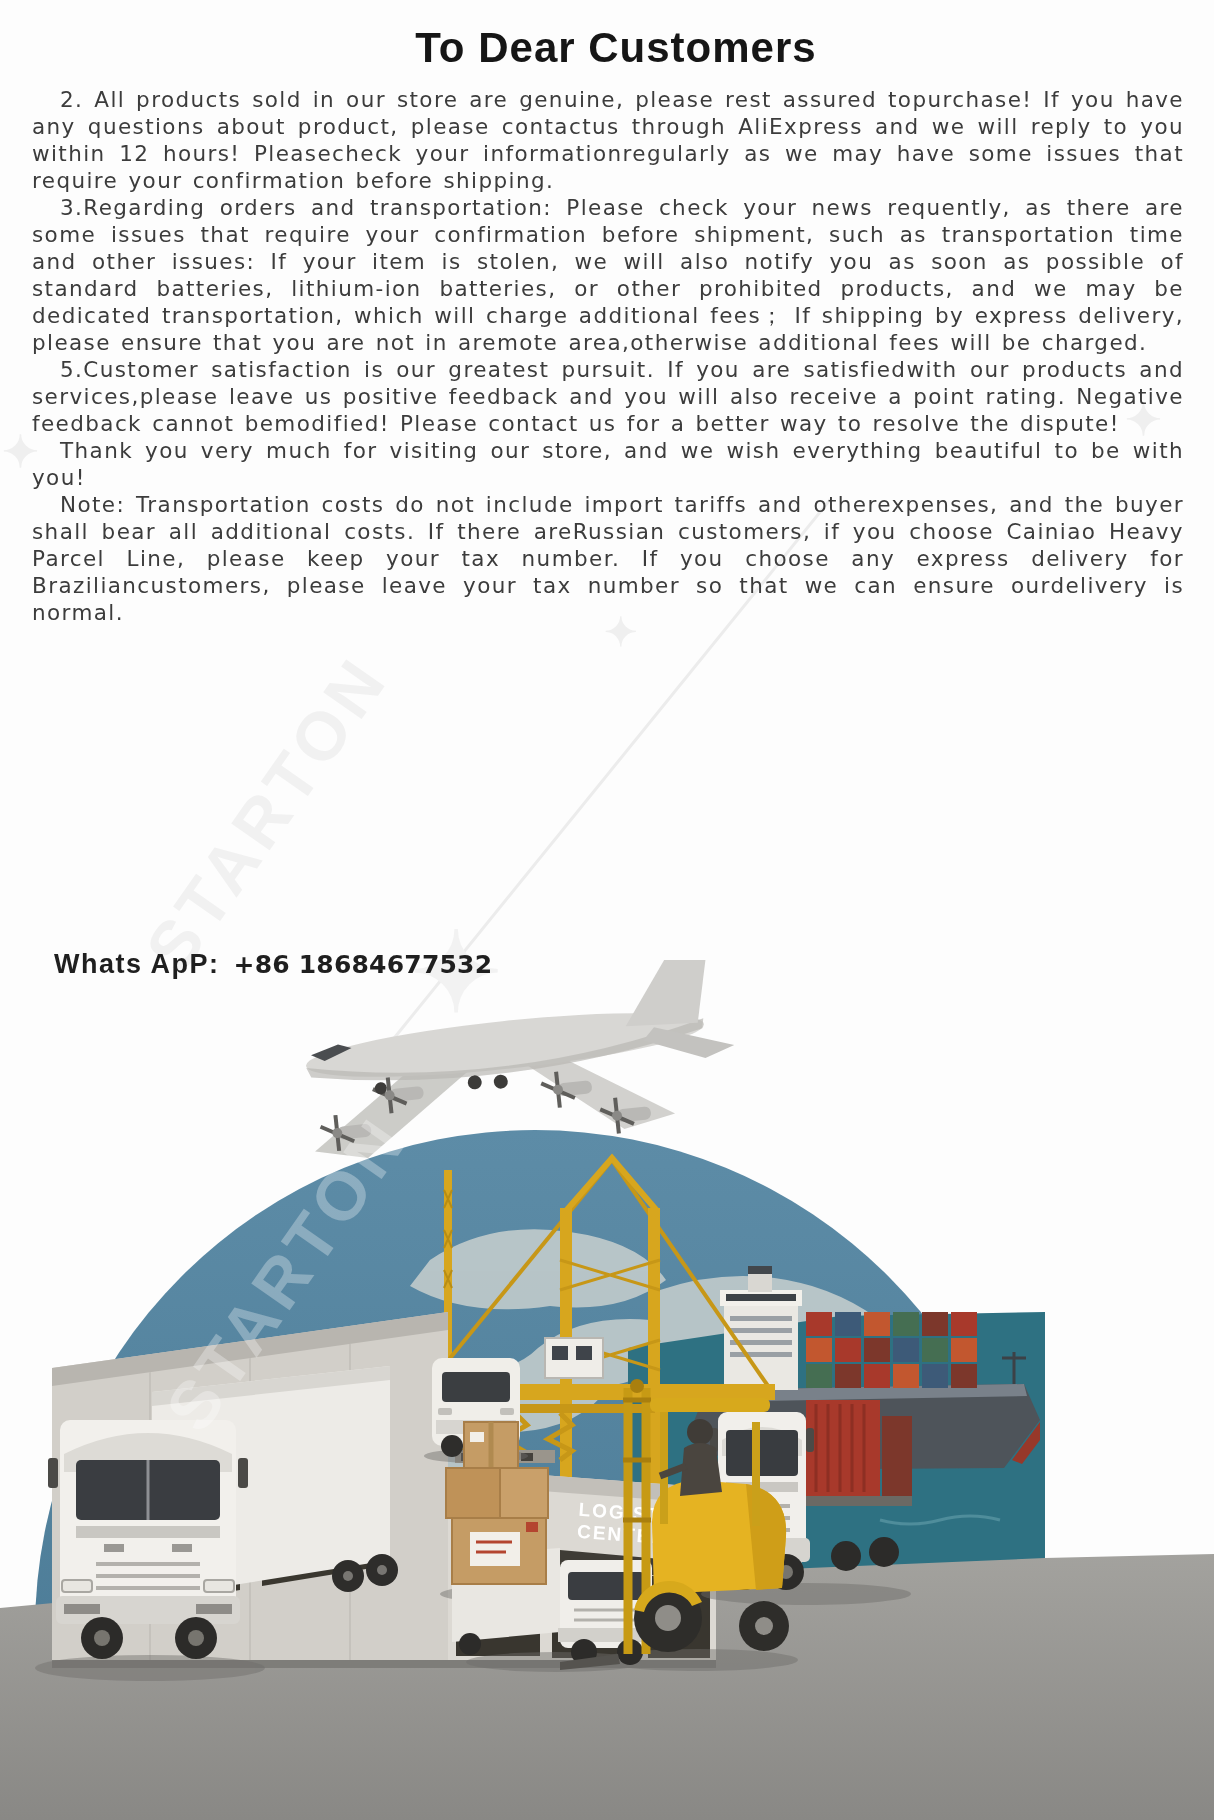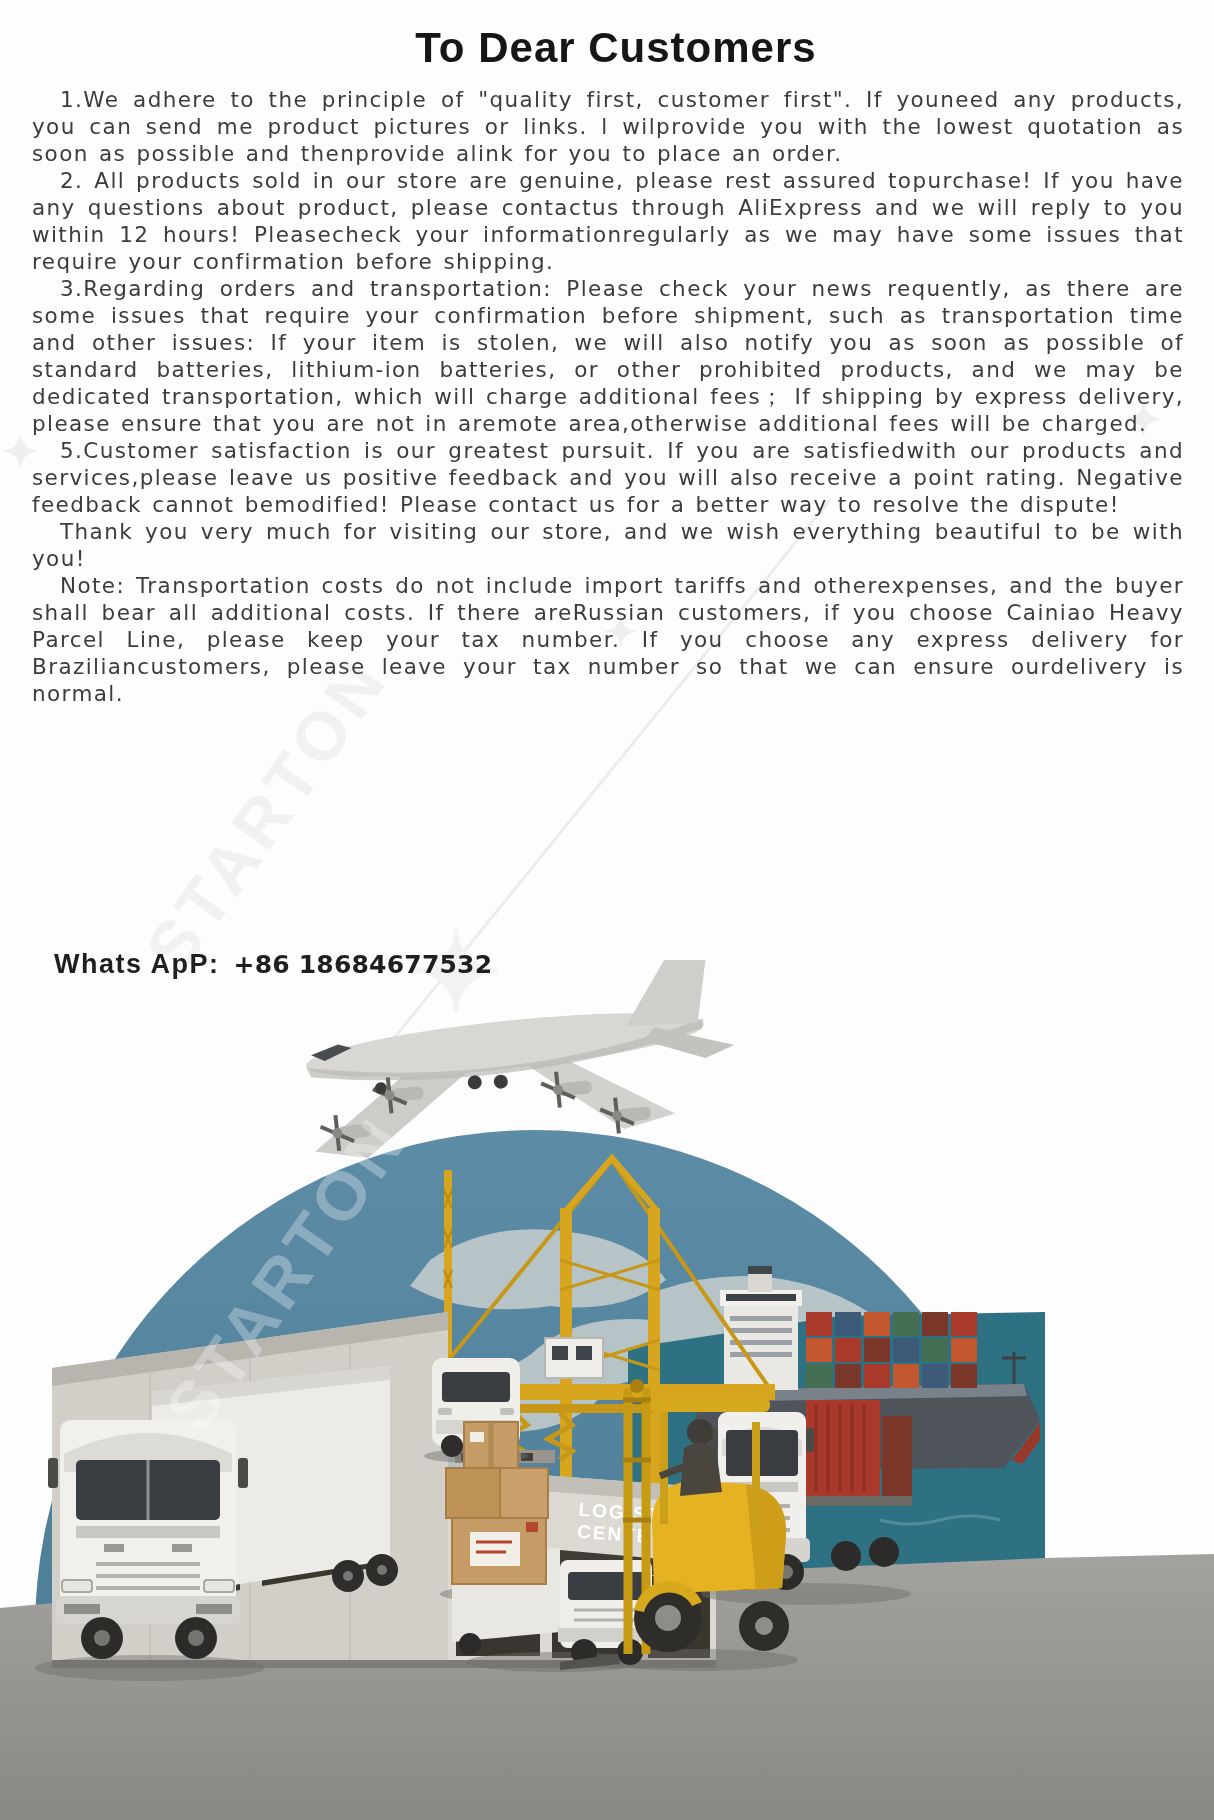--- a/index.html
+++ b/index.html
@@ -39,21 +39,20 @@
 
   <div class="wm wm-line"></div>
   <span class="wm wm-star star1">✦</span>
   <span class="wm wm-star star2">✦</span>
   <span class="wm wm-star star3">✦</span>
   <span class="wm wm-star star4">✦</span>
 
   <div class="title">To Dear Customers</div>
 
   <div class="body-text">
-    <p>1.We adhere to the principle of "quality first, customer first". If youneed any products, you can send me product pictures or links. l wilprovide you with the lowest quotation as soon as possible and thenprovide alink for you to place an order.</p>
     <p>2. All products sold in our store are genuine, please rest assured topurchase! If you have any questions about product, please contactus through AliExpress and we will reply to you within 12 hours! Pleasecheck your informationregularly as we may have some issues that require your confirmation before shipping.</p>
     <p>3.Regarding orders and transportation: Please check your news requently, as there are some issues that require your confirmation before shipment, such as transportation time and other issues: If your item is stolen, we will also notify you as soon as possible of standard batteries, lithium-ion batteries, or other prohibited products, and we may be dedicated transportation, which will charge additional fees； If shipping by express delivery, please ensure that you are not in aremote area,otherwise additional fees will be charged.</p>
     <p>5.Customer satisfaction is our greatest pursuit. If you are satisfiedwith our products and services,please leave us positive feedback and you will also receive a point rating. Negative feedback cannot bemodified! Please contact us for a better way to resolve the dispute!</p>
     <p>Thank you very much for visiting our store, and we wish everything beautiful to be with you!</p>
     <p>Note: Transportation costs do not include import tariffs and otherexpenses, and the buyer shall bear all additional costs. If there areRussian customers, if you choose Cainiao Heavy Parcel Line, please keep your tax number. If you choose any express delivery for Braziliancustomers, please leave your tax number so that we can ensure ourdelivery is normal.</p>
   </div>
 
   <div class="contact-row row-whatsapp">
     <span class="lbl">Whats ApP:</span><span class="val">+86 18684677532</span>
   </div>

